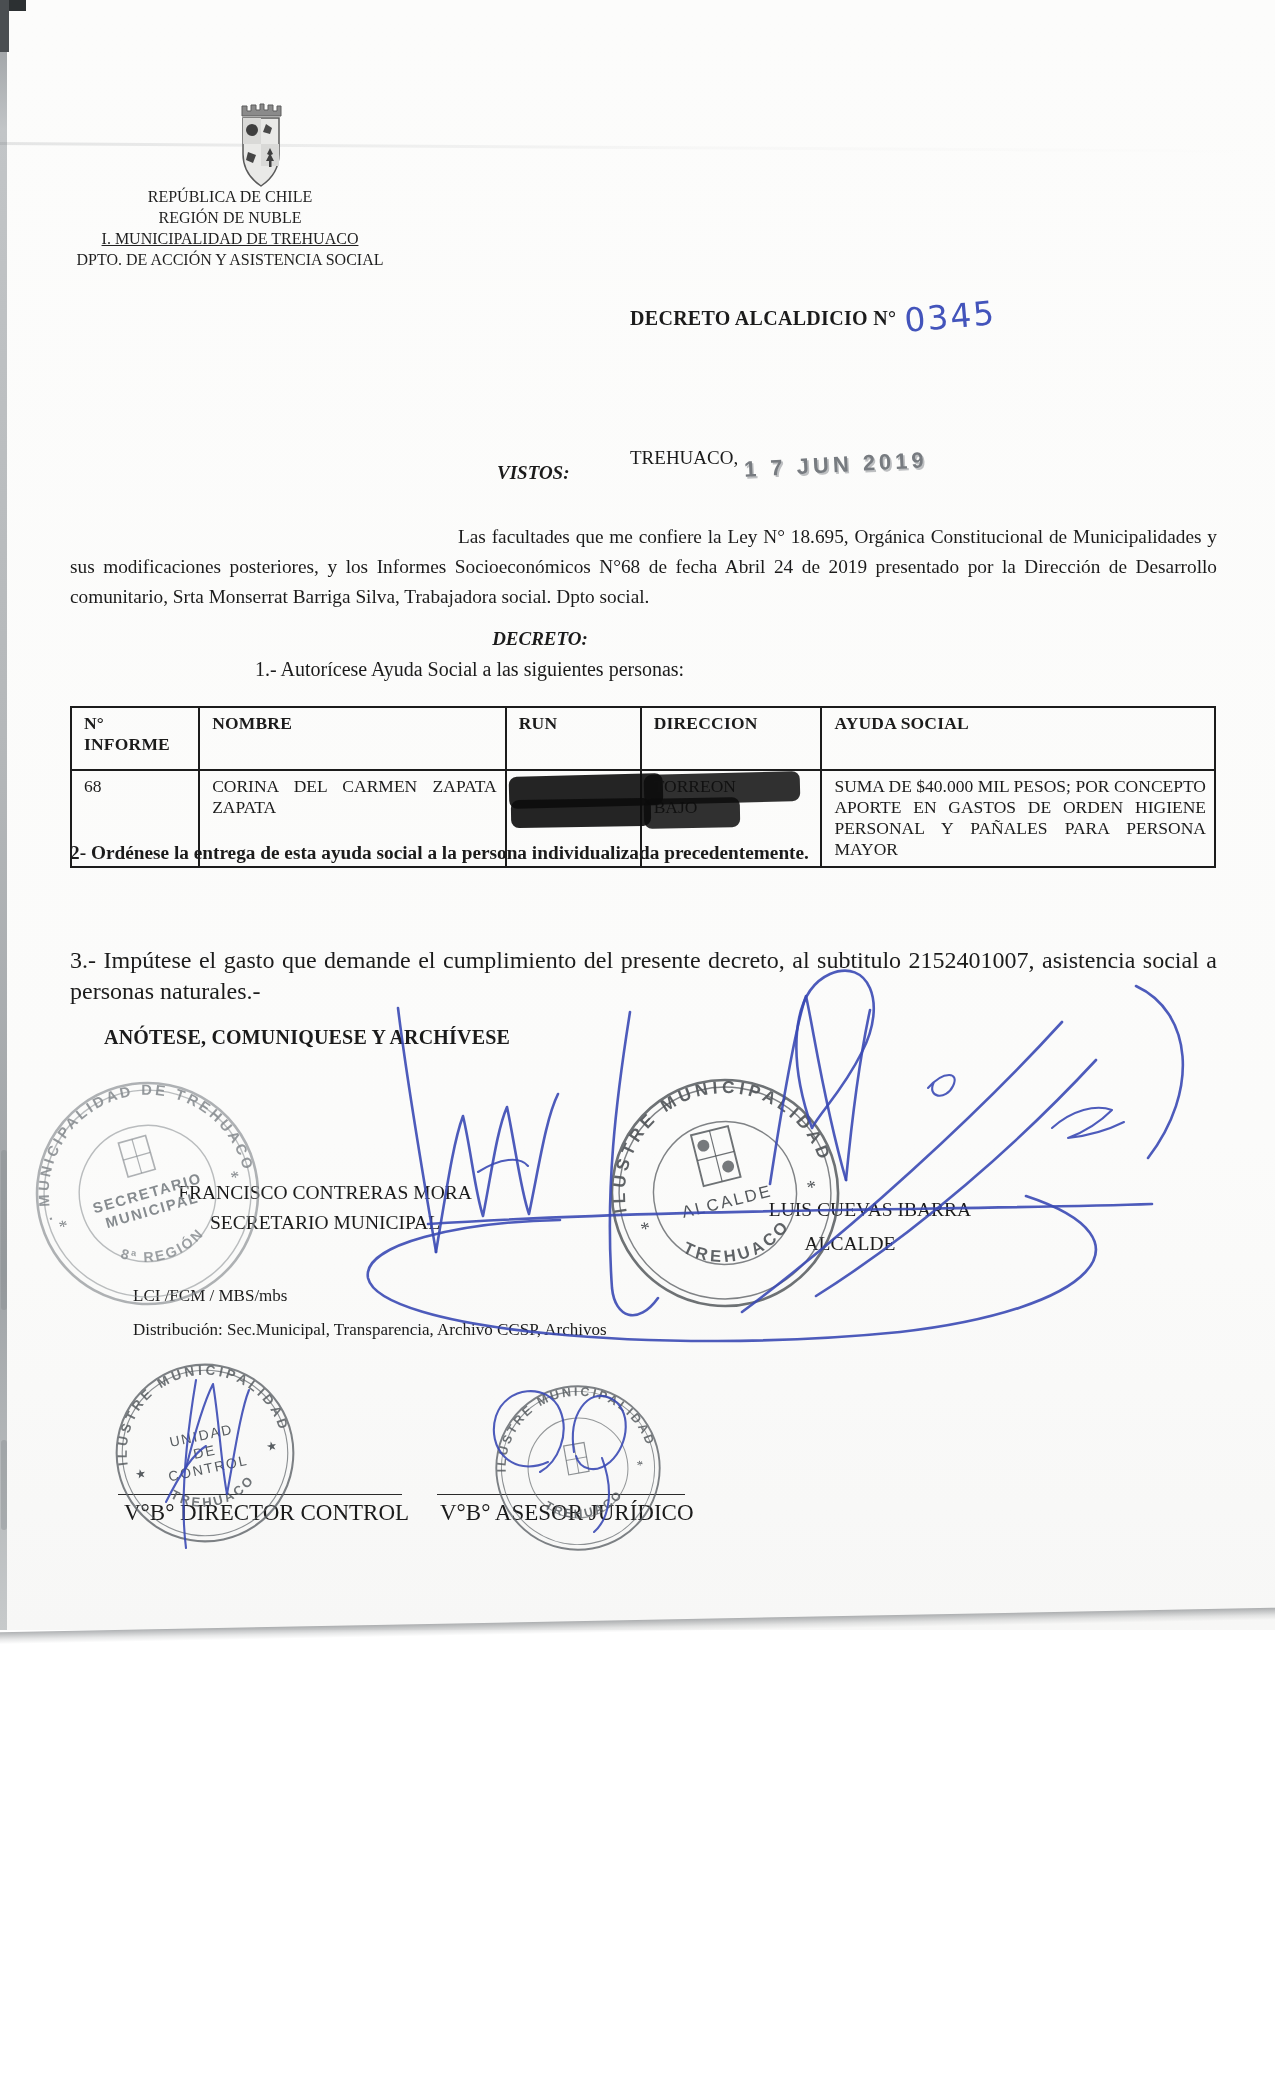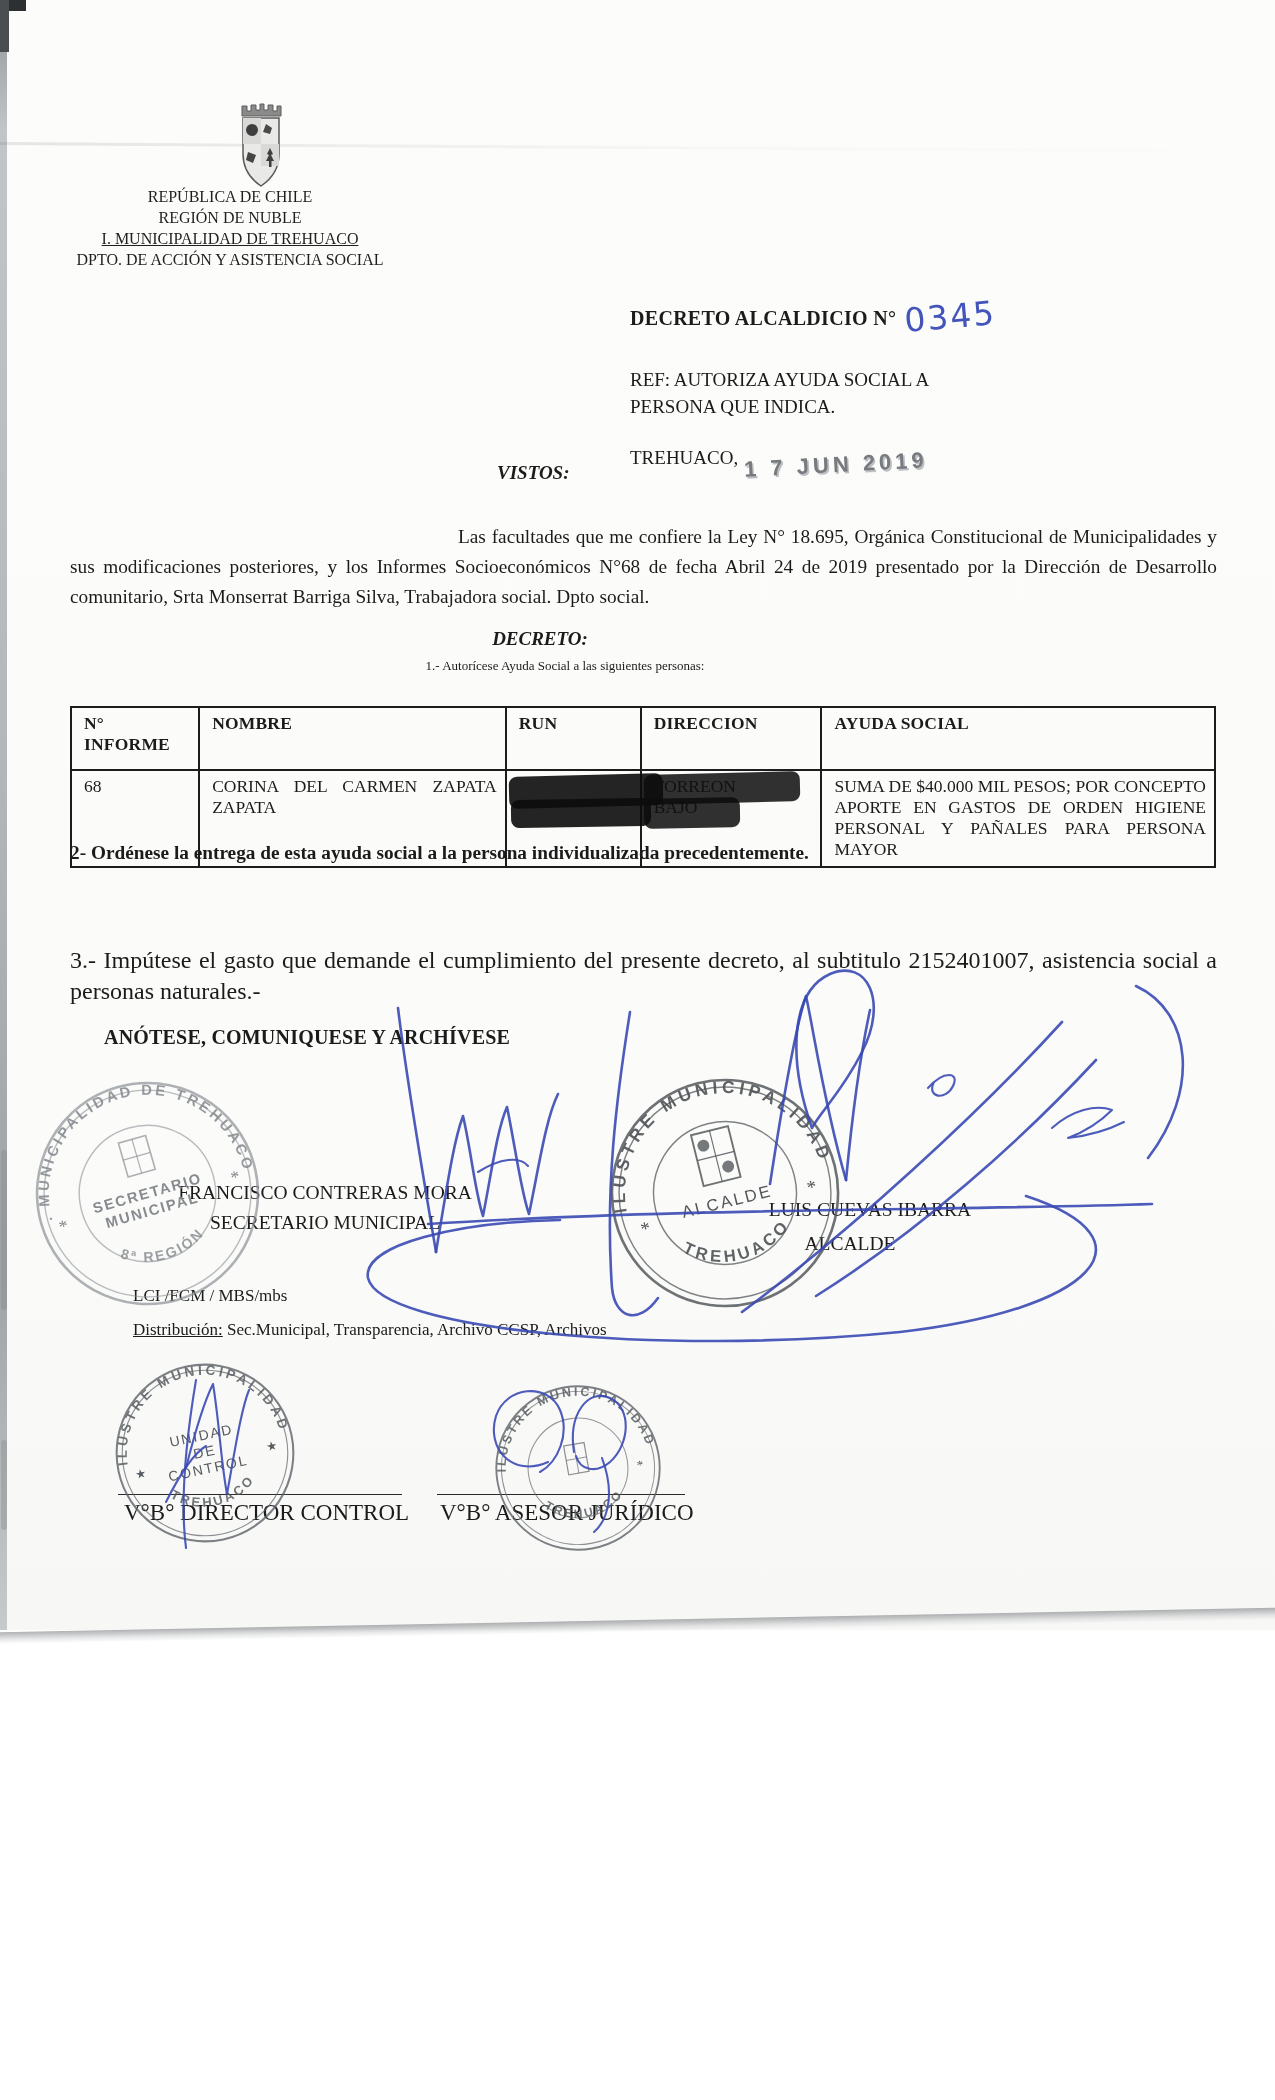--- a/index.html
+++ b/index.html
@@ -30,21 +30,21 @@
   .refblock{position:absolute;left:630px;top:366px;width:340px;font-size:19px;line-height:27px;}
   .place{position:absolute;left:630px;top:447px;font-size:19px;}
   .datestamp{position:absolute;left:744px;top:452px;font-family:"Liberation Sans",sans-serif;
        font-size:22px;font-weight:bold;color:#696e73;letter-spacing:4px;transform:rotate(-3deg);
        text-shadow:1.5px 2px 0 rgba(100,105,110,.45);opacity:.9;}
   .vistos{position:absolute;left:497px;top:462px;font-size:19px;font-weight:bold;font-style:italic;}
   .para1{position:absolute;left:70px;top:522px;width:1147px;font-size:19.3px;line-height:30px;
        text-align:justify;text-indent:388px;}
   .decreto{position:absolute;left:390px;top:628px;width:300px;text-align:center;
        font-size:19px;font-weight:bold;font-style:italic;}
-  .item1{position:absolute;left:255px;top:658px;width:620px;text-align:center;font-size:13px;}
+  .item1{position:absolute;left:255px;top:658px;width:620px;text-align:left;font-size:20px;}
   
   table.dec{position:absolute;left:70px;top:706px;width:1146px;border-collapse:collapse;
        font-size:17.5px;}
   table.dec td{border:2px solid #1c1c1c;vertical-align:top;padding:5px 8px 4px 12px;}
   td.hN{width:11.2%;} td.hNom{width:26.8%;} td.hRun{width:11.8%;} td.hDir{width:15.8%;} td.hAyu{width:34.4%;}
   .hcell{font-weight:bold;letter-spacing:.2px;height:52px;}
   .rcell{height:86px;}
   .just{text-align:justify;}
   .cellrel{position:relative;}
   .redact{position:absolute;background:#0c0c0c;border-radius:8px;opacity:.9;}
@@ -53,21 +53,21 @@
   .item2{position:absolute;left:70px;top:842px;width:1147px;font-size:19.3px;font-weight:bold;}
   .item3{position:absolute;left:70px;top:945px;width:1147px;font-size:24px;line-height:31px;text-align:justify;}
   .closing{position:absolute;left:104px;top:1026px;font-size:20px;font-weight:bold;letter-spacing:.2px;}
   
   .sig-name-l{position:absolute;left:90px;top:1182px;width:470px;text-align:center;font-size:19.5px;}
   .sig-title-l{position:absolute;left:90px;top:1212px;width:470px;text-align:center;font-size:19.5px;}
   .sig-name-r{position:absolute;left:660px;top:1199px;width:420px;text-align:center;font-size:19.5px;}
   .sig-title-r{position:absolute;left:640px;top:1233px;width:420px;text-align:center;font-size:19.5px;}
   .initials{position:absolute;left:133px;top:1286px;font-size:17px;}
   .distrib{position:absolute;left:133px;top:1320px;font-size:17px;}
-  .distrib .u{text-decoration:underline;margin-top:42px;}
+  .distrib .u{margin-top:42px;}
   .apline{position:absolute;height:0;border-top:1.6px solid #2a2a2a;}
   .approve{position:absolute;font-size:23px;}
   
   svg.stamp{position:absolute;overflow:visible;}
   .ring{fill:none;stroke-width:2.2;}
   .ring2{fill:none;stroke-width:1.2;}
   .ringtext{font-family:"Liberation Sans",sans-serif;font-weight:bold;}
   .ctrtext{font-family:"Liberation Sans",sans-serif;}
   .sigpath{fill:none;stroke:#3a49b4;stroke-width:2.6;stroke-linecap:round;stroke-linejoin:round;opacity:.9;}
   .sigpath.thin{stroke-width:2.1;}
@@ -100,24 +100,20 @@
   <div class="hdr">
     <div>REPÚBLICA DE CHILE</div>
     <div>REGIÓN DE NUBLE</div>
     <div class="u">I. MUNICIPALIDAD DE TREHUACO</div>
     <div>DPTO. DE ACCIÓN Y ASISTENCIA SOCIAL</div>
   </div>
 
   <div class="title"><span>DECRETO ALCALDICIO N°</span><span class="handnum">0345</span>
   </div>
 
-  <div class="refblock">
-    <div>REF: AUTORIZA AYUDA SOCIAL A</div>
-    <div>PERSONA QUE INDICA.</div>
-  </div>
 
   <div class="place">TREHUACO,</div>
   <div class="datestamp">1 7 JUN 2019</div>
 
   <div class="vistos">VISTOS:</div>
 
   <div class="para1">Las facultades que me confiere la Ley N° 18.695, Orgánica Constitucional de Municipalidades y sus modificaciones posteriores, y los Informes Socioeconómicos N°68 de fecha Abril 24 de 2019 presentado por la Dirección de Desarrollo comunitario, Srta Monserrat Barriga Silva, Trabajadora social. Dpto social.</div>
 
   <div class="decreto">DECRETO:</div>
   <div class="item1">1.-  Autorícese Ayuda Social a las siguientes personas:</div>

